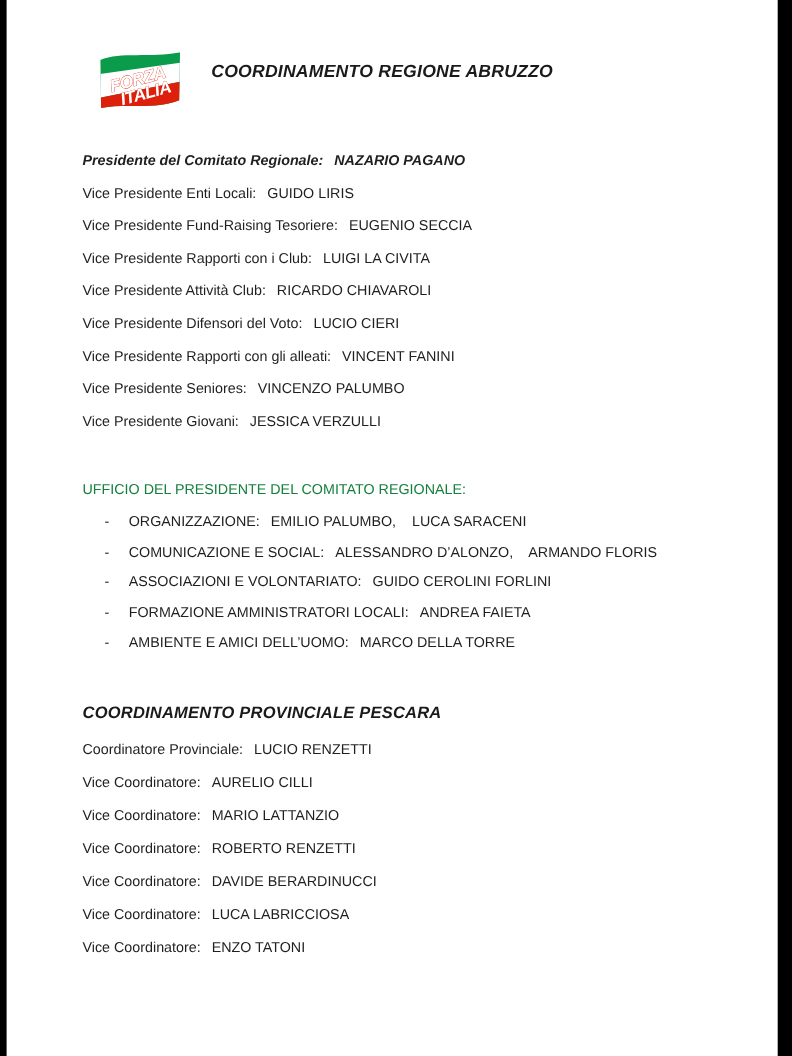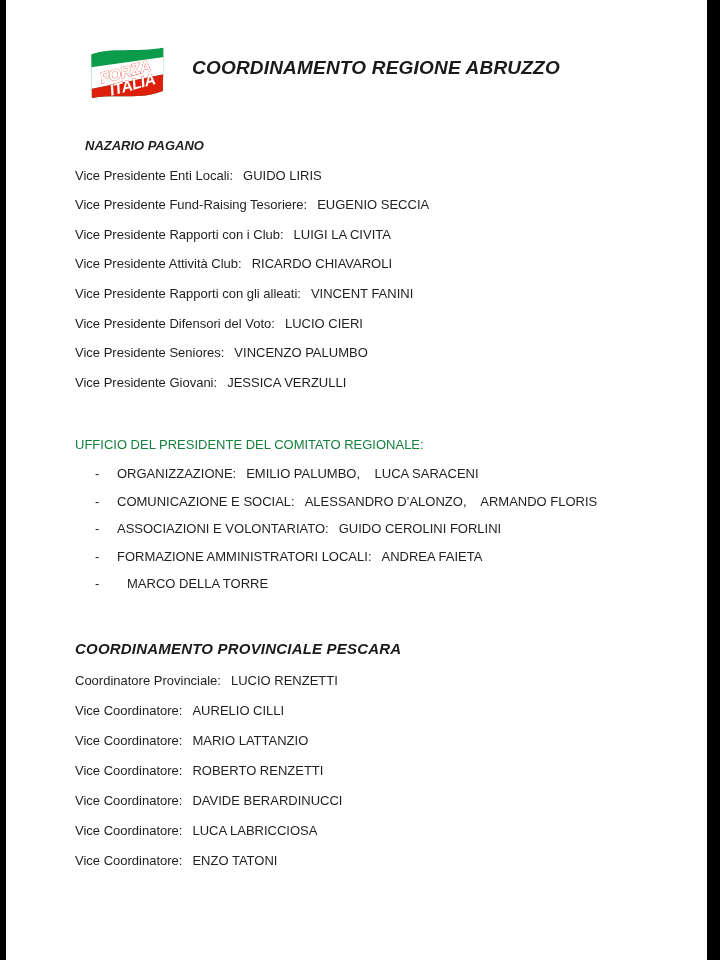--- a/index.html
+++ b/index.html
@@ -21,21 +21,21 @@
   .header { position:absolute; left:88px; top:44px; display:flex; align-items:flex-start; }
   .logo { width:78px; height:63px; display:block; }
   .logo text {
     font-family:"Liberation Sans", sans-serif;
     font-weight:bold; font-style:italic;
     fill:#ffffff; stroke-width:0.7; paint-order:stroke;
     letter-spacing:-0.5px;
   }
   .page-title {
     margin-left:26px; margin-top:13px;
-    font-size:19px; font-weight:bold; font-style:italic;
+    font-size:16px; font-weight:bold; font-style:italic;
     color:#1a1a1a; letter-spacing:0.2px;
     white-space:nowrap;
   }
 
   
   .row { display:flex; align-items:flex-start; white-space:pre; }
   .label, .name, .names { font-size:13px; color:#1f1f1f; line-height:1.2; }
   .name { margin-left:10px; }
 
   
@@ -82,45 +82,46 @@
       <g transform="rotate(-15 50 45)">
         <text x="17" y="42" font-size="20" stroke="#de1f0c">FORZA</text>
         <text x="25" y="60" font-size="20" stroke="#de1f0c">ITALIA</text>
       </g>
     </svg>
     <div class="page-title">COORDINAMENTO REGIONE ABRUZZO</div>
   </div>
 
   <div class="sec-regional">
     <div class="row presidente">
+      <span class="label">Presidente del Comitato Regionale:</span>
       <span class="name">NAZARIO PAGANO</span>
     </div>
     <div class="row">
       <span class="label">Vice Presidente Enti Locali:</span>
       <span class="name">GUIDO LIRIS</span>
     </div>
     <div class="row">
       <span class="label">Vice Presidente Fund-Raising Tesoriere:</span>
       <span class="name">EUGENIO SECCIA</span>
     </div>
     <div class="row">
       <span class="label">Vice Presidente Rapporti con i Club:</span>
       <span class="name">LUIGI LA CIVITA</span>
     </div>
     <div class="row">
       <span class="label">Vice Presidente Attività Club:</span>
       <span class="name">RICARDO CHIAVAROLI</span>
     </div>
     <div class="row">
+      <span class="label">Vice Presidente Difensori del Voto:</span>
+      <span class="name">LUCIO CIERI</span>
+    </div>
+    <div class="row">
       <span class="label">Vice Presidente Rapporti con gli alleati:</span>
       <span class="name">VINCENT FANINI</span>
-    </div>
-    <div class="row">
-      <span class="label">Vice Presidente Difensori del Voto:</span>
-      <span class="name">LUCIO CIERI</span>
     </div>
     <div class="row">
       <span class="label">Vice Presidente Seniores:</span>
       <span class="name">VINCENZO PALUMBO</span>
     </div>
     <div class="row">
       <span class="label">Vice Presidente Giovani:</span>
       <span class="name">JESSICA VERZULLI</span>
     </div>
   </div>
@@ -142,20 +143,21 @@
       <span class="label">ASSOCIAZIONI E VOLONTARIATO:</span>
       <span class="names">GUIDO CEROLINI FORLINI</span>
     </div>
     <div class="row bullet">
       <span class="dash">-</span>
       <span class="label">FORMAZIONE AMMINISTRATORI LOCALI:</span>
       <span class="names">ANDREA FAIETA</span>
     </div>
     <div class="row bullet">
       <span class="dash">-</span>
+      <span class="label">AMBIENTE E AMICI DELL’UOMO:</span>
       <span class="names">MARCO DELLA TORRE</span>
     </div>
   </div>
 
   <div class="sec-pescara">
     <div class="pescara-heading">COORDINAMENTO PROVINCIALE PESCARA</div>
     <div class="row">
       <span class="label">Coordinatore Provinciale:</span>
       <span class="name">LUCIO RENZETTI</span>
     </div>

